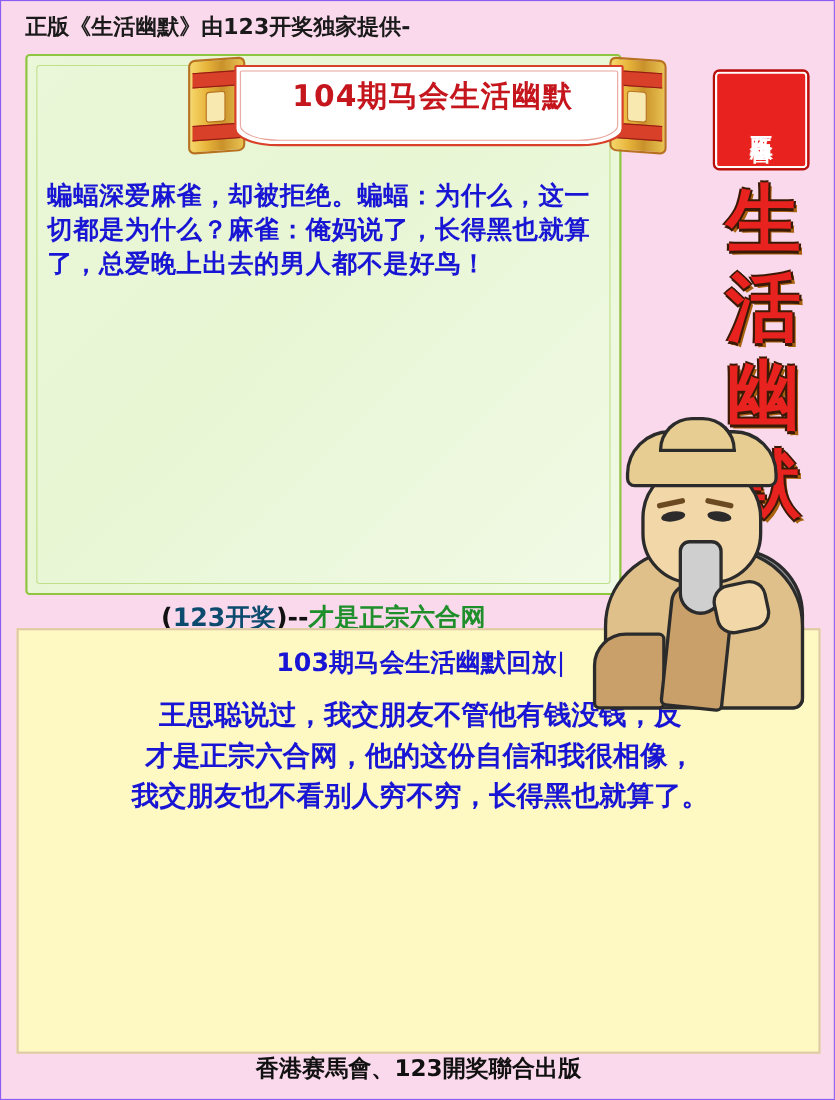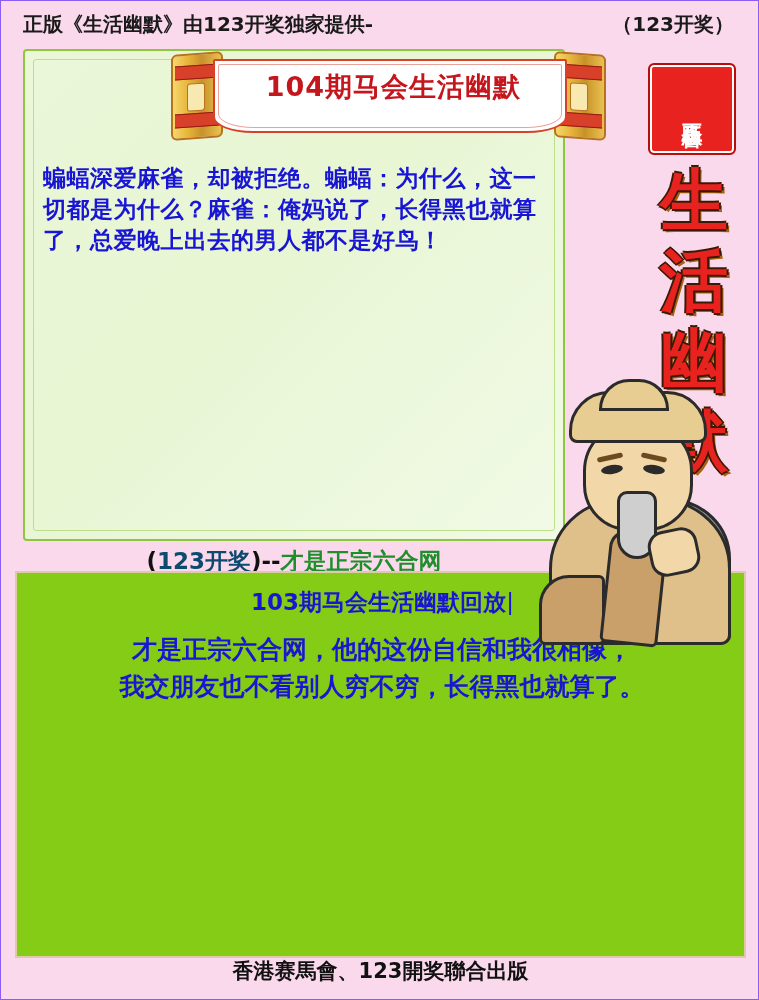--- a/index.html
+++ b/index.html
@@ -159,21 +159,21 @@
   .mid-caption .dk { color: #111; }
   .mid-caption .rd { color: #0c4a6e; }
   .mid-caption .grn { color: #1f8f2c; }
 
   
   .cream-panel {
     position: absolute;
     left: 14px; top: 570px;
     width: 731px;
     height: 387px;
-    background: #84cc16;
+    background: #fef9c3;
     border: 2px solid #e0c9a6;
     box-sizing: border-box;
   }
   .replay-title {
     position: absolute;
     left: 0; top: 14px;
     width: 731px;
     text-align: center;
     font-size: 23px;
     font-weight: bold;
@@ -352,21 +352,20 @@
     border-radius: 30px 6px 6px 6px;
   }
 </style>
 </head>
 <body>
 
 <div class="page">
 
   <div class="top-bar">
     <div class="top-left-text">正版《生活幽默》由123开奖独家提供-</div>
-    <div class="top-right-text">（123开奖）</div>
   </div>
 
   <div class="green-panel">
     <div class="green-inner"></div>
   </div>
 
   <div class="banner">
     <div class="roll left">
       <div class="band b1"></div>
         <div class="band b2"></div>
@@ -385,20 +384,21 @@
 
   <div class="mid-caption">
     <span class="dk">(</span><span class="rd">123开奖</span><span class="dk">)--</span><span class="grn">才是正宗六合网</span>
   </div>
 
   <div class="cream-panel">
     <div class="replay-title">
       <span>103期马会生活幽默回放</span><span class="cursor">|</span>
     </div>
     <div class="replay-body">
+      <div>王思聪说过，我交朋友不管他有钱没钱，反</div>
       <div>才是正宗六合网，他的这份自信和我很相像，</div>
       <div>我交朋友也不看别人穷不穷，长得黑也就算了。</div>
     </div>
   </div>
 
   <div class="stamp">
     <div class="stamp-text">正版马會</div>
   </div>
 
   <div class="vtitle">

